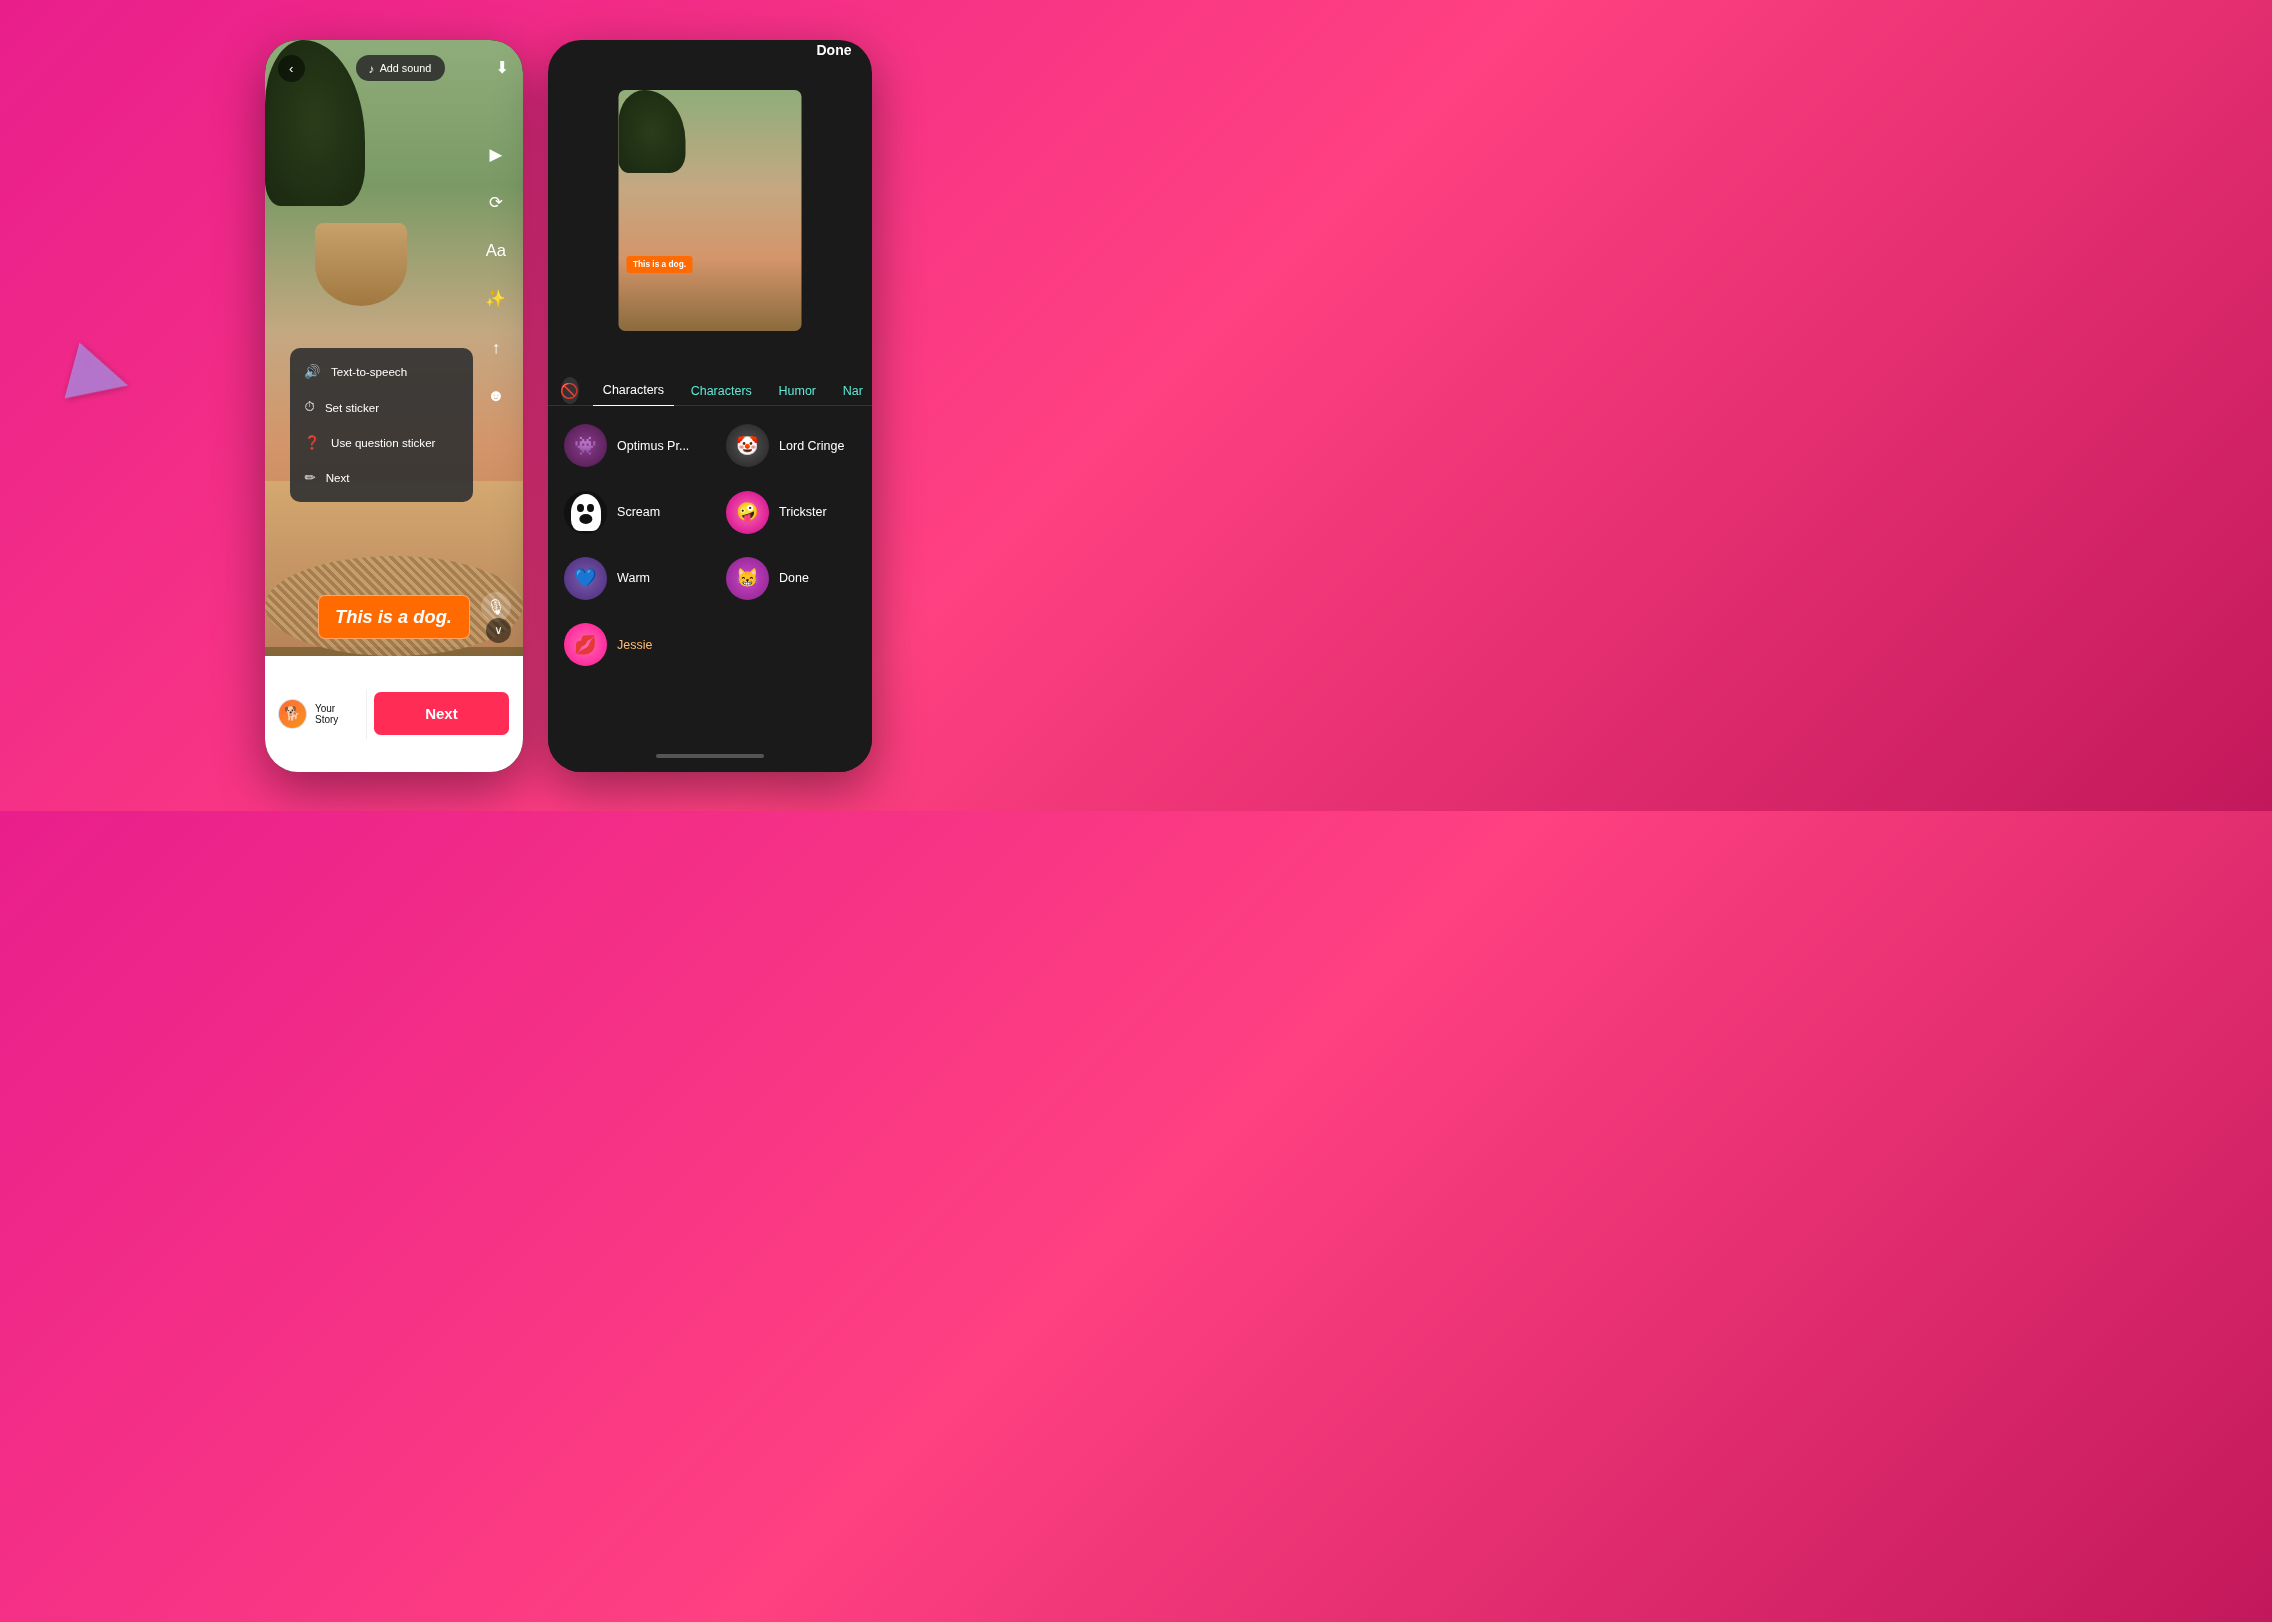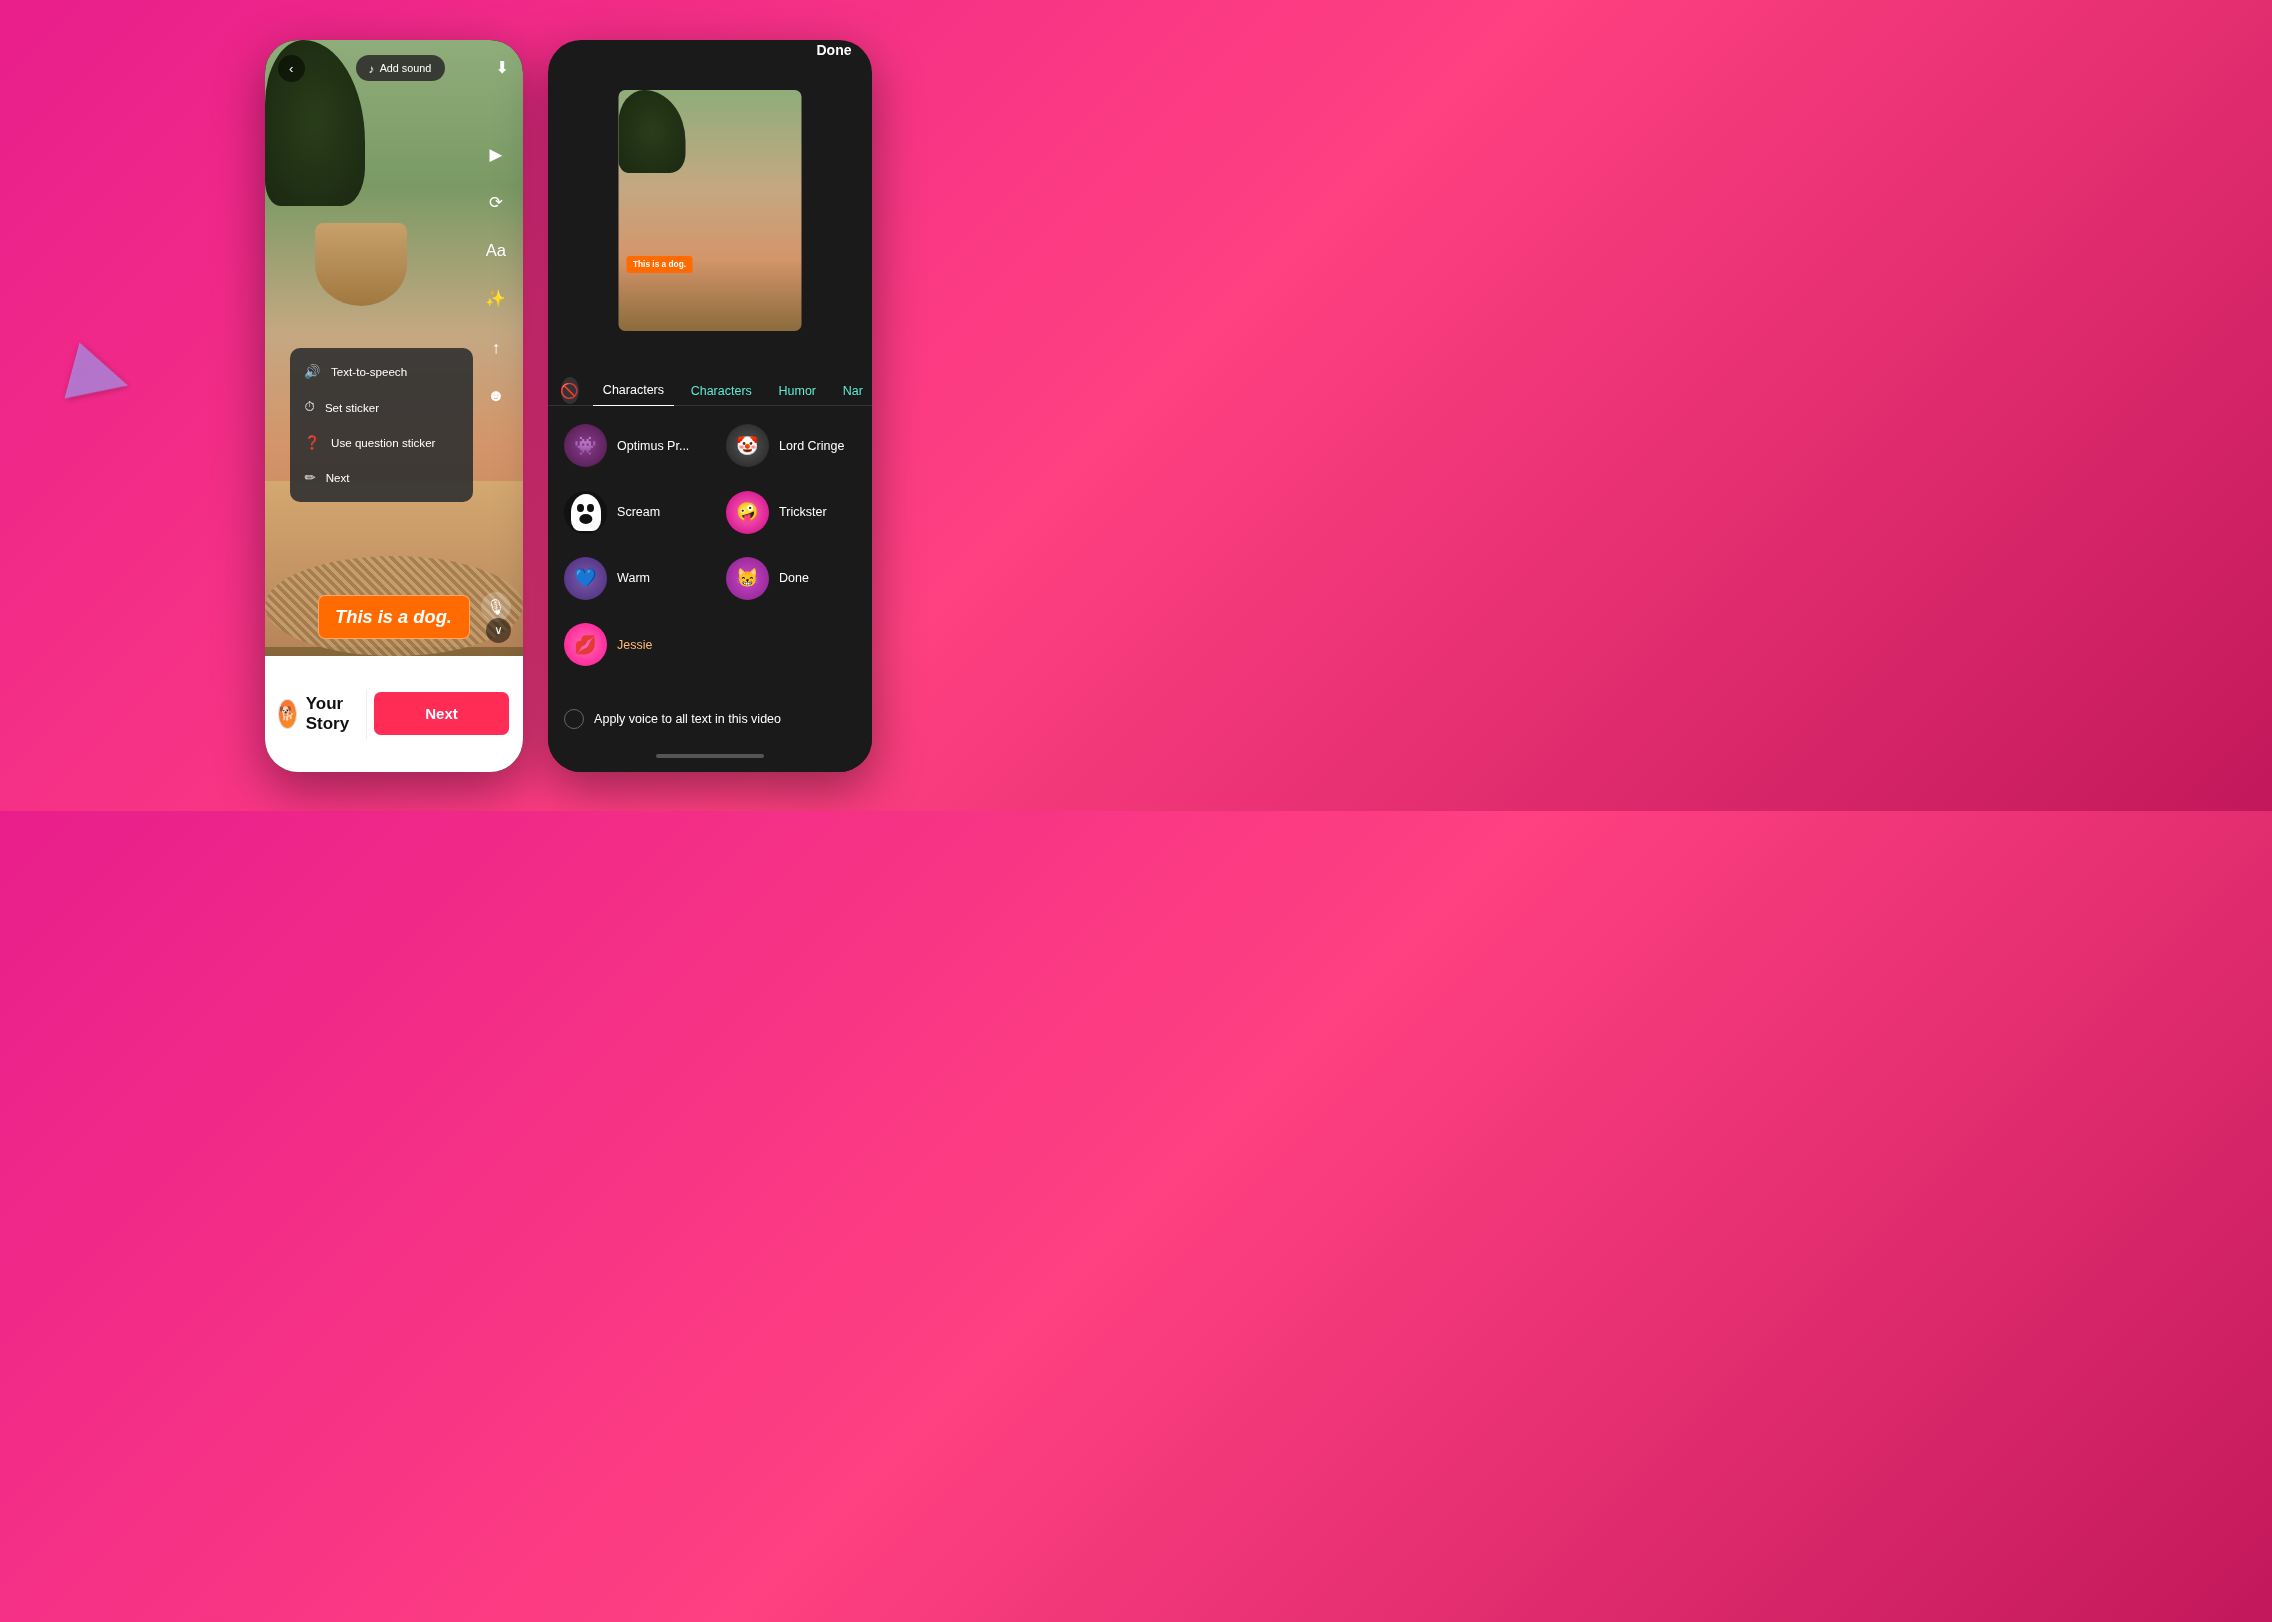--- a/index.html
+++ b/index.html
@@ -202,22 +202,22 @@
     }
     .story-avatar {
       width: 30px; height: 30px;
       border-radius: 50%;
       background: linear-gradient(135deg, #ff6b35, #f7931e);
       border: 1.7px solid #ddd;
       display: flex; align-items: center; justify-content: center;
       font-size: 13.3px;
     }
     .your-story-label {
-      font-size: 17px;
-      font-weight: 700;
+      font-size: 10px;
+      font-weight: 400;
       color: #111;
     }
     .divider-v {
       width: 0.8px;
       height: 50px;
       background: #eee;
       margin: 0 6.7px;
     }
     .next-btn {
       background: #ff2d55;
@@ -613,23 +613,19 @@
 
         <div class="voice-item">
           <div class="voice-avatar av-jessie">
             <span style="font-size:18.3px;">💋</span>
           </div>
           <span class="voice-name jessie">Jessie</span>
         </div>
 
       </div>
 
-      <div class="apply-voice-row">
-        <div class="circle-check"></div>
-        <span class="apply-label">Apply voice to all text in this video</span>
-      </div>
     </div>
 
     <div class="bottom-handle"></div>
   </div>
 
 </div>
 
 
 </body></html>

